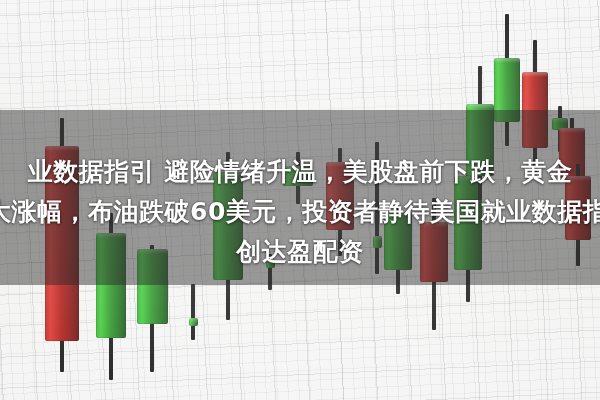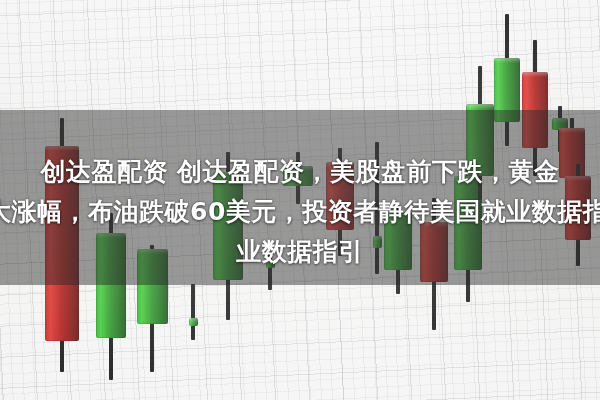--- a/index.html
+++ b/index.html
@@ -203,18 +203,18 @@
           <div class="cap"></div>
         </div>
       </div>
     </div>
 
   <div class="bg-vign"></div>
 
   <div class="dim-band" style="top: 110px; height: 175px; background: rgba(40, 40, 40, 0.46);"></div>
 
   <div id="headline" style="top: 152px; color: rgb(255, 255, 255);">
-    <span class="ln">创达盈配资 创达盈配资，美股盘前下跌，黄金</span>
+    <span class="ln">业数据指引 避险情绪升温，美股盘前下跌，黄金</span>
     <span class="ln clip-both">大涨幅，布油跌破60美元，投资者静待美国就业数据指</span>
-    <span class="ln">业数据指引</span>
+    <span class="ln">创达盈配资</span>
   </div>
 
 </div>
 
 </body></html>

